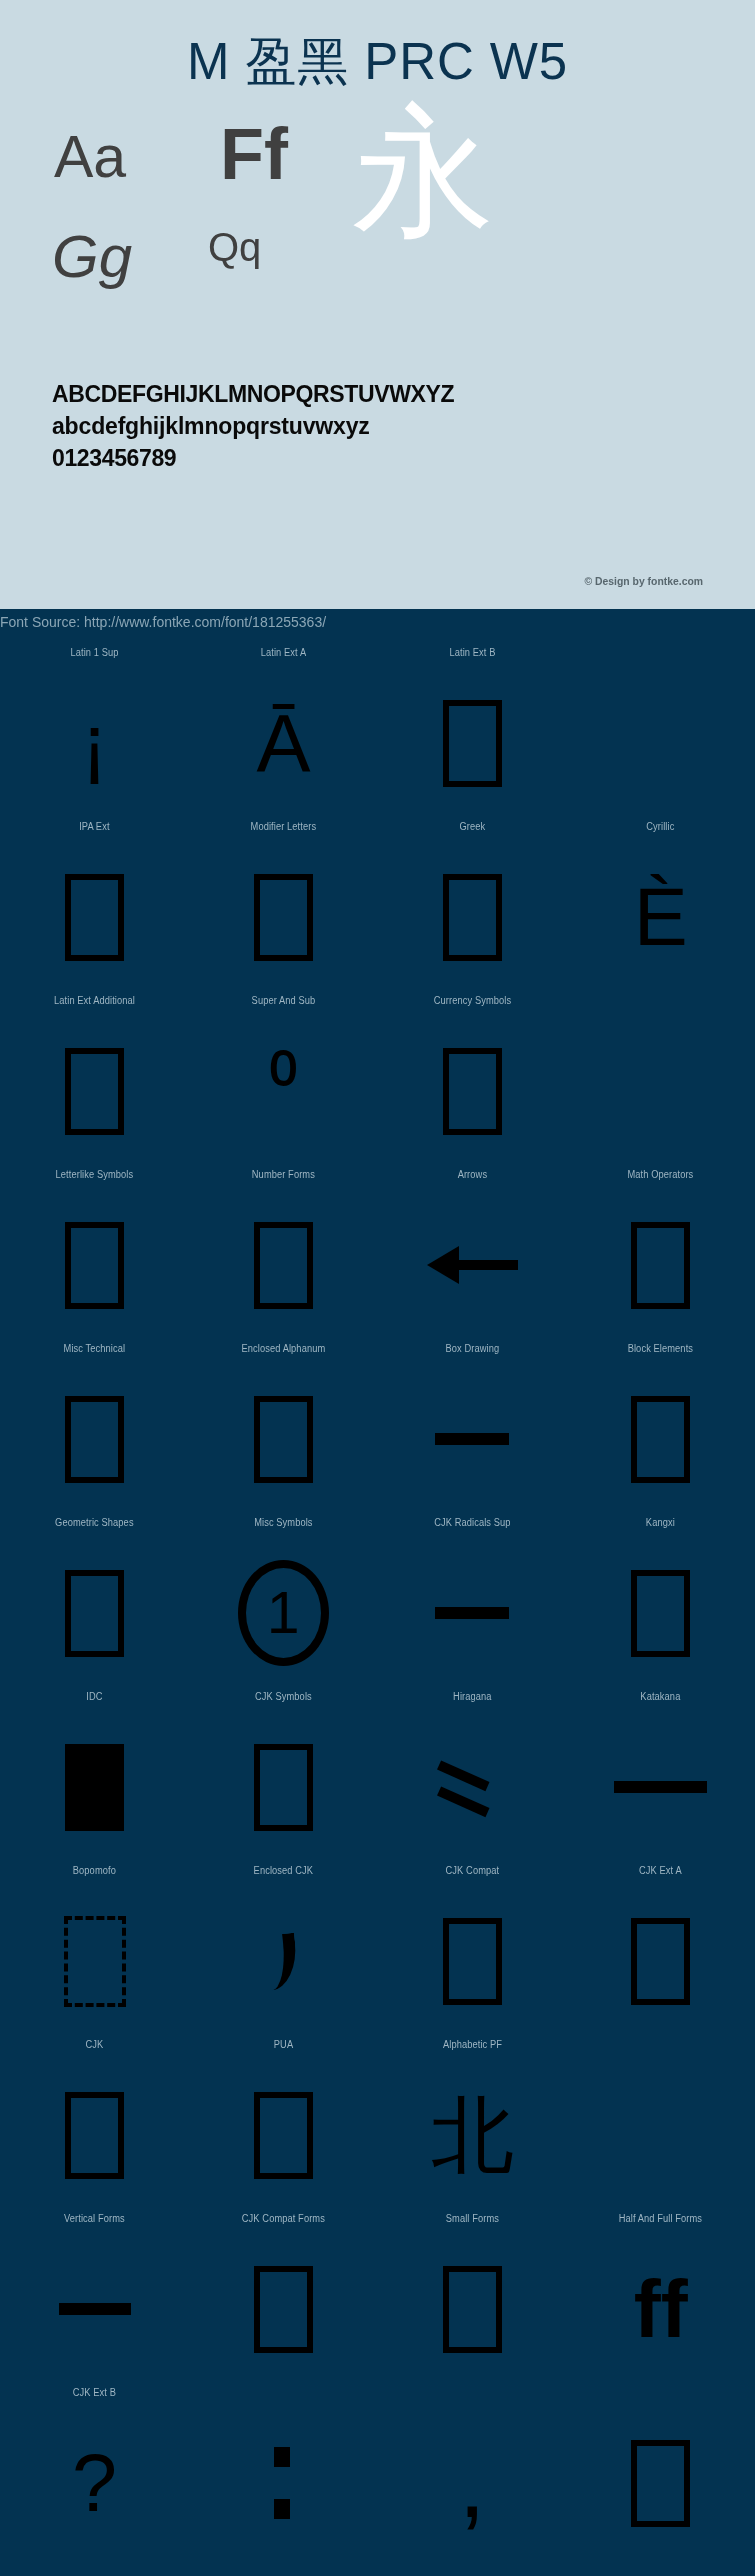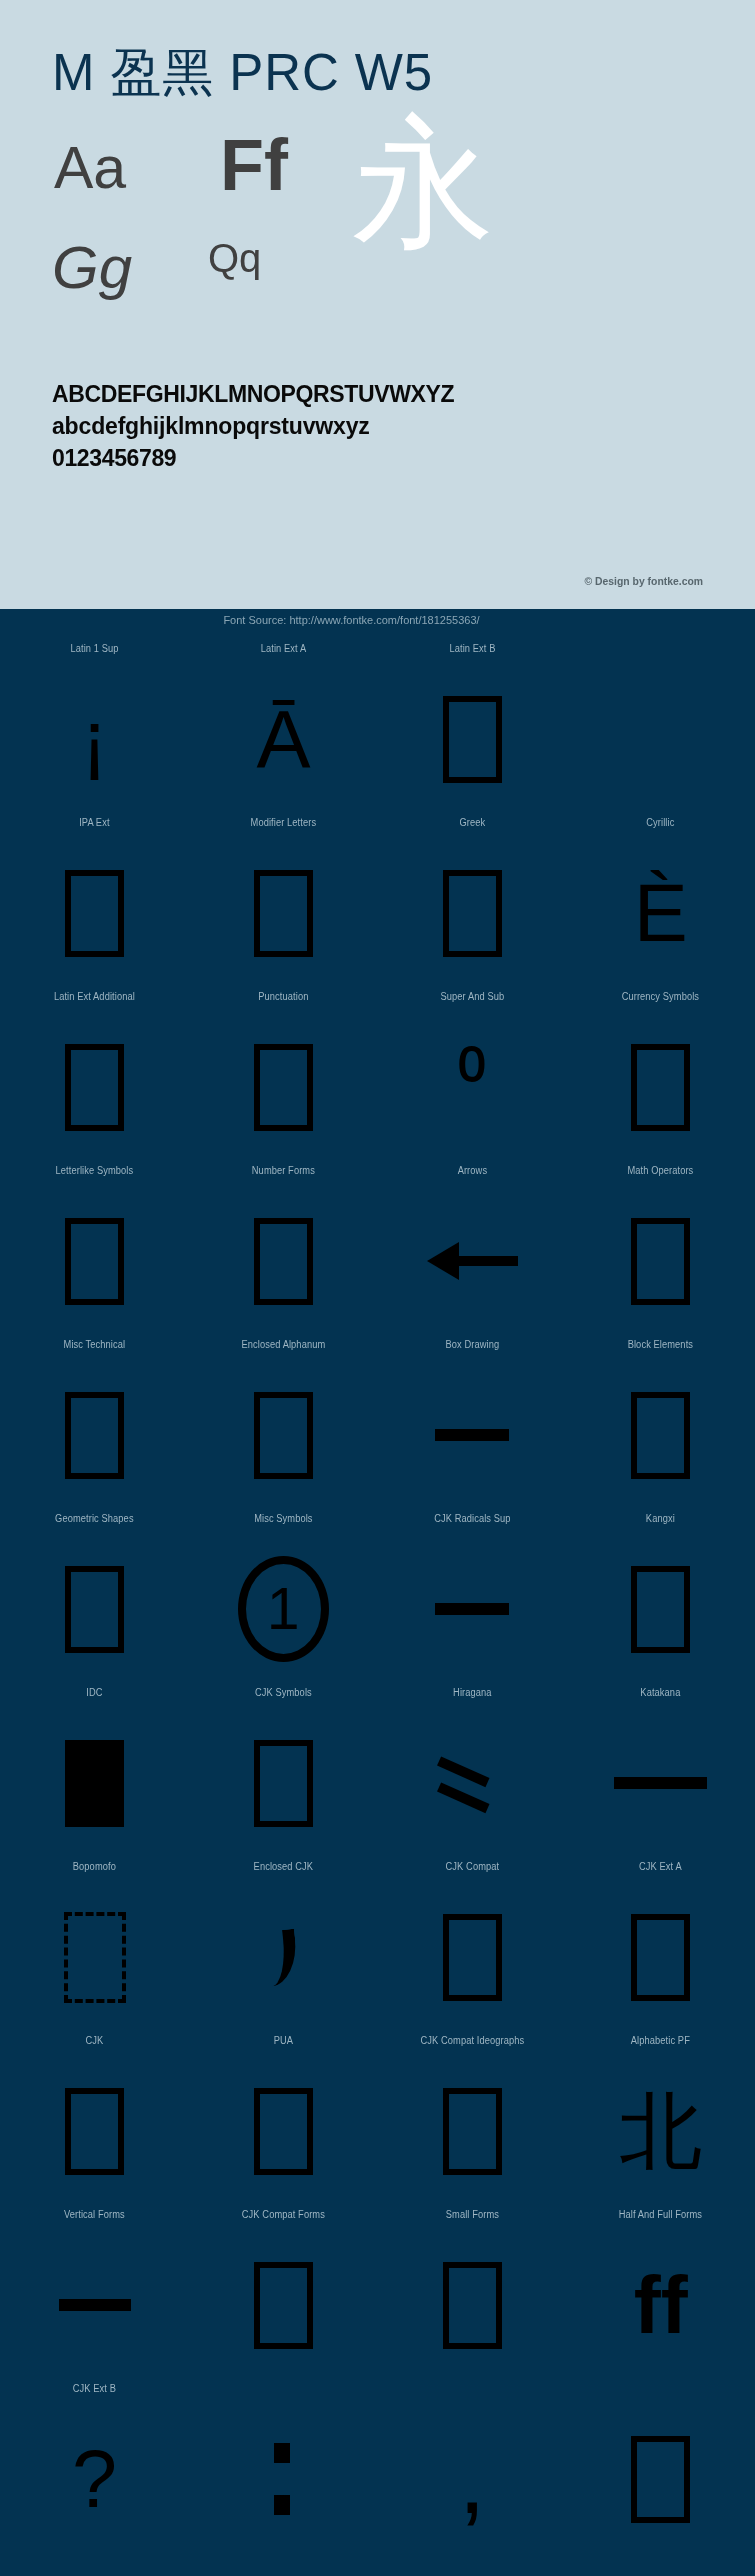--- a/index.html
+++ b/index.html
@@ -22,23 +22,24 @@
     height: 609px;
     position: relative;
     padding: 0 52px;
   }
 
   .font-title {
     font-size: 51px;
     font-weight: 400;
     color: #0b3350;
     letter-spacing: 0.9px;
-    padding-top: 45px;
+    padding-top: 34px;
     line-height: 1.1;
     white-space: nowrap;
+    text-align: center;
   }
 
   .sample-grid {
     margin-top: 26.4px;
     position: relative;
     height: 236px;
   }
   .sample-cell {
     position: absolute;
     color: #404040;
@@ -88,23 +89,23 @@
     background: #033351;
     position: absolute;
     left: 0;
     top: 609px;
     width: 755px;
     height: 1967px;
     padding: 0;
   }
 
   .source-bar {
-    text-align: center;
+    text-align: left;
     padding: 4.7px 52px 0 0;
-    font-size: 11px;
+    font-size: 14px;
     color: #8ba6b5;
     white-space: nowrap;
   }
 
   .block-grid {
     margin-top: 16px;
   }
   .grid-row {
     display: flex;
     width: 755px;
@@ -281,26 +282,20 @@
           </div>
         </div>
         <div class="grid-row">
           <div class="grid-cell">
             <div class="cell-label">Latin Ext Additional</div>
             <div class="cell-glyph">
               <div class="tofu"></div>
             </div>
           </div>
           <div class="grid-cell">
-            <div class="cell-label">Punctuation</div>
-            <div class="cell-glyph">
-              <div class="tofu"></div>
-            </div>
-          </div>
-          <div class="grid-cell">
             <div class="cell-label">Super And Sub</div>
             <div class="cell-glyph">
               <div class="glyph-txt">⁰</div>
             </div>
           </div>
           <div class="grid-cell">
             <div class="cell-label">Currency Symbols</div>
             <div class="cell-glyph">
               <div class="tofu"></div>
             </div>
@@ -449,26 +444,20 @@
               <div class="tofu"></div>
             </div>
           </div>
           <div class="grid-cell">
             <div class="cell-label">PUA</div>
             <div class="cell-glyph">
               <div class="tofu"></div>
             </div>
           </div>
           <div class="grid-cell">
-            <div class="cell-label">CJK Compat Ideographs</div>
-            <div class="cell-glyph">
-              <div class="tofu"></div>
-            </div>
-          </div>
-          <div class="grid-cell">
             <div class="cell-label">Alphabetic PF</div>
             <div class="cell-glyph">
               <div class="kanji-bei">北</div>
             </div>
           </div>
         </div>
         <div class="grid-row">
           <div class="grid-cell">
             <div class="cell-label">Vertical Forms</div>
             <div class="cell-glyph">

